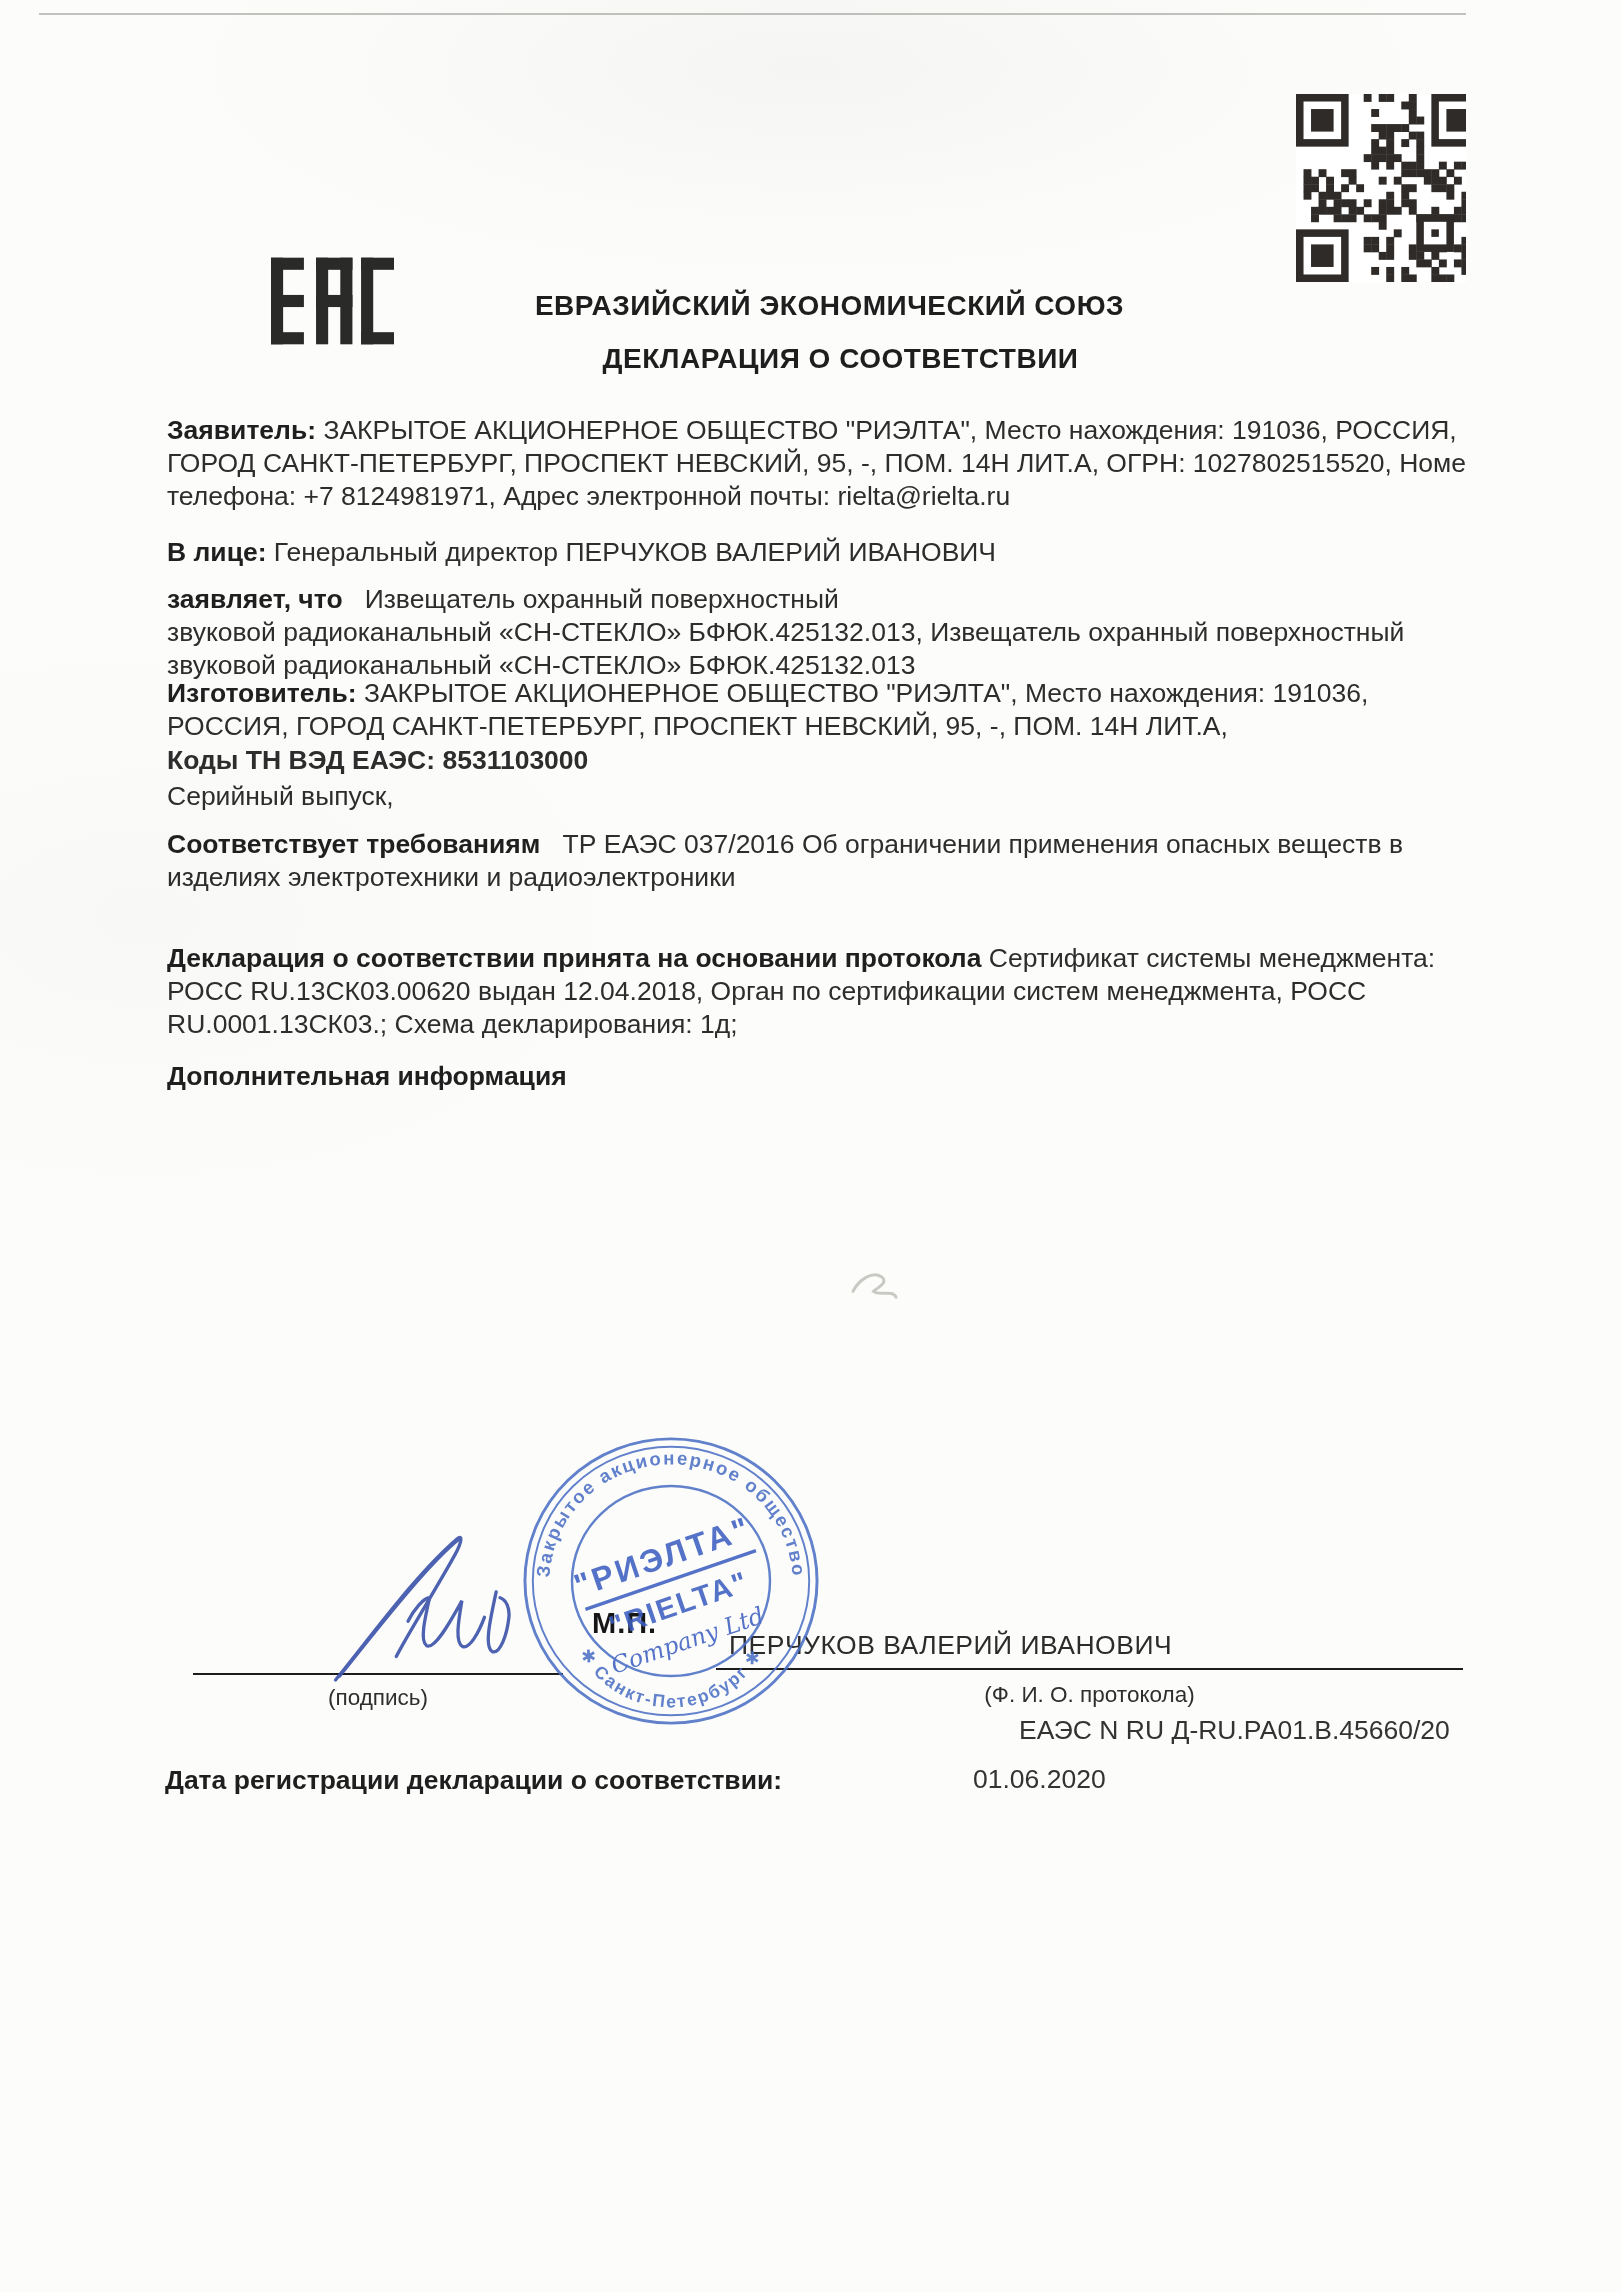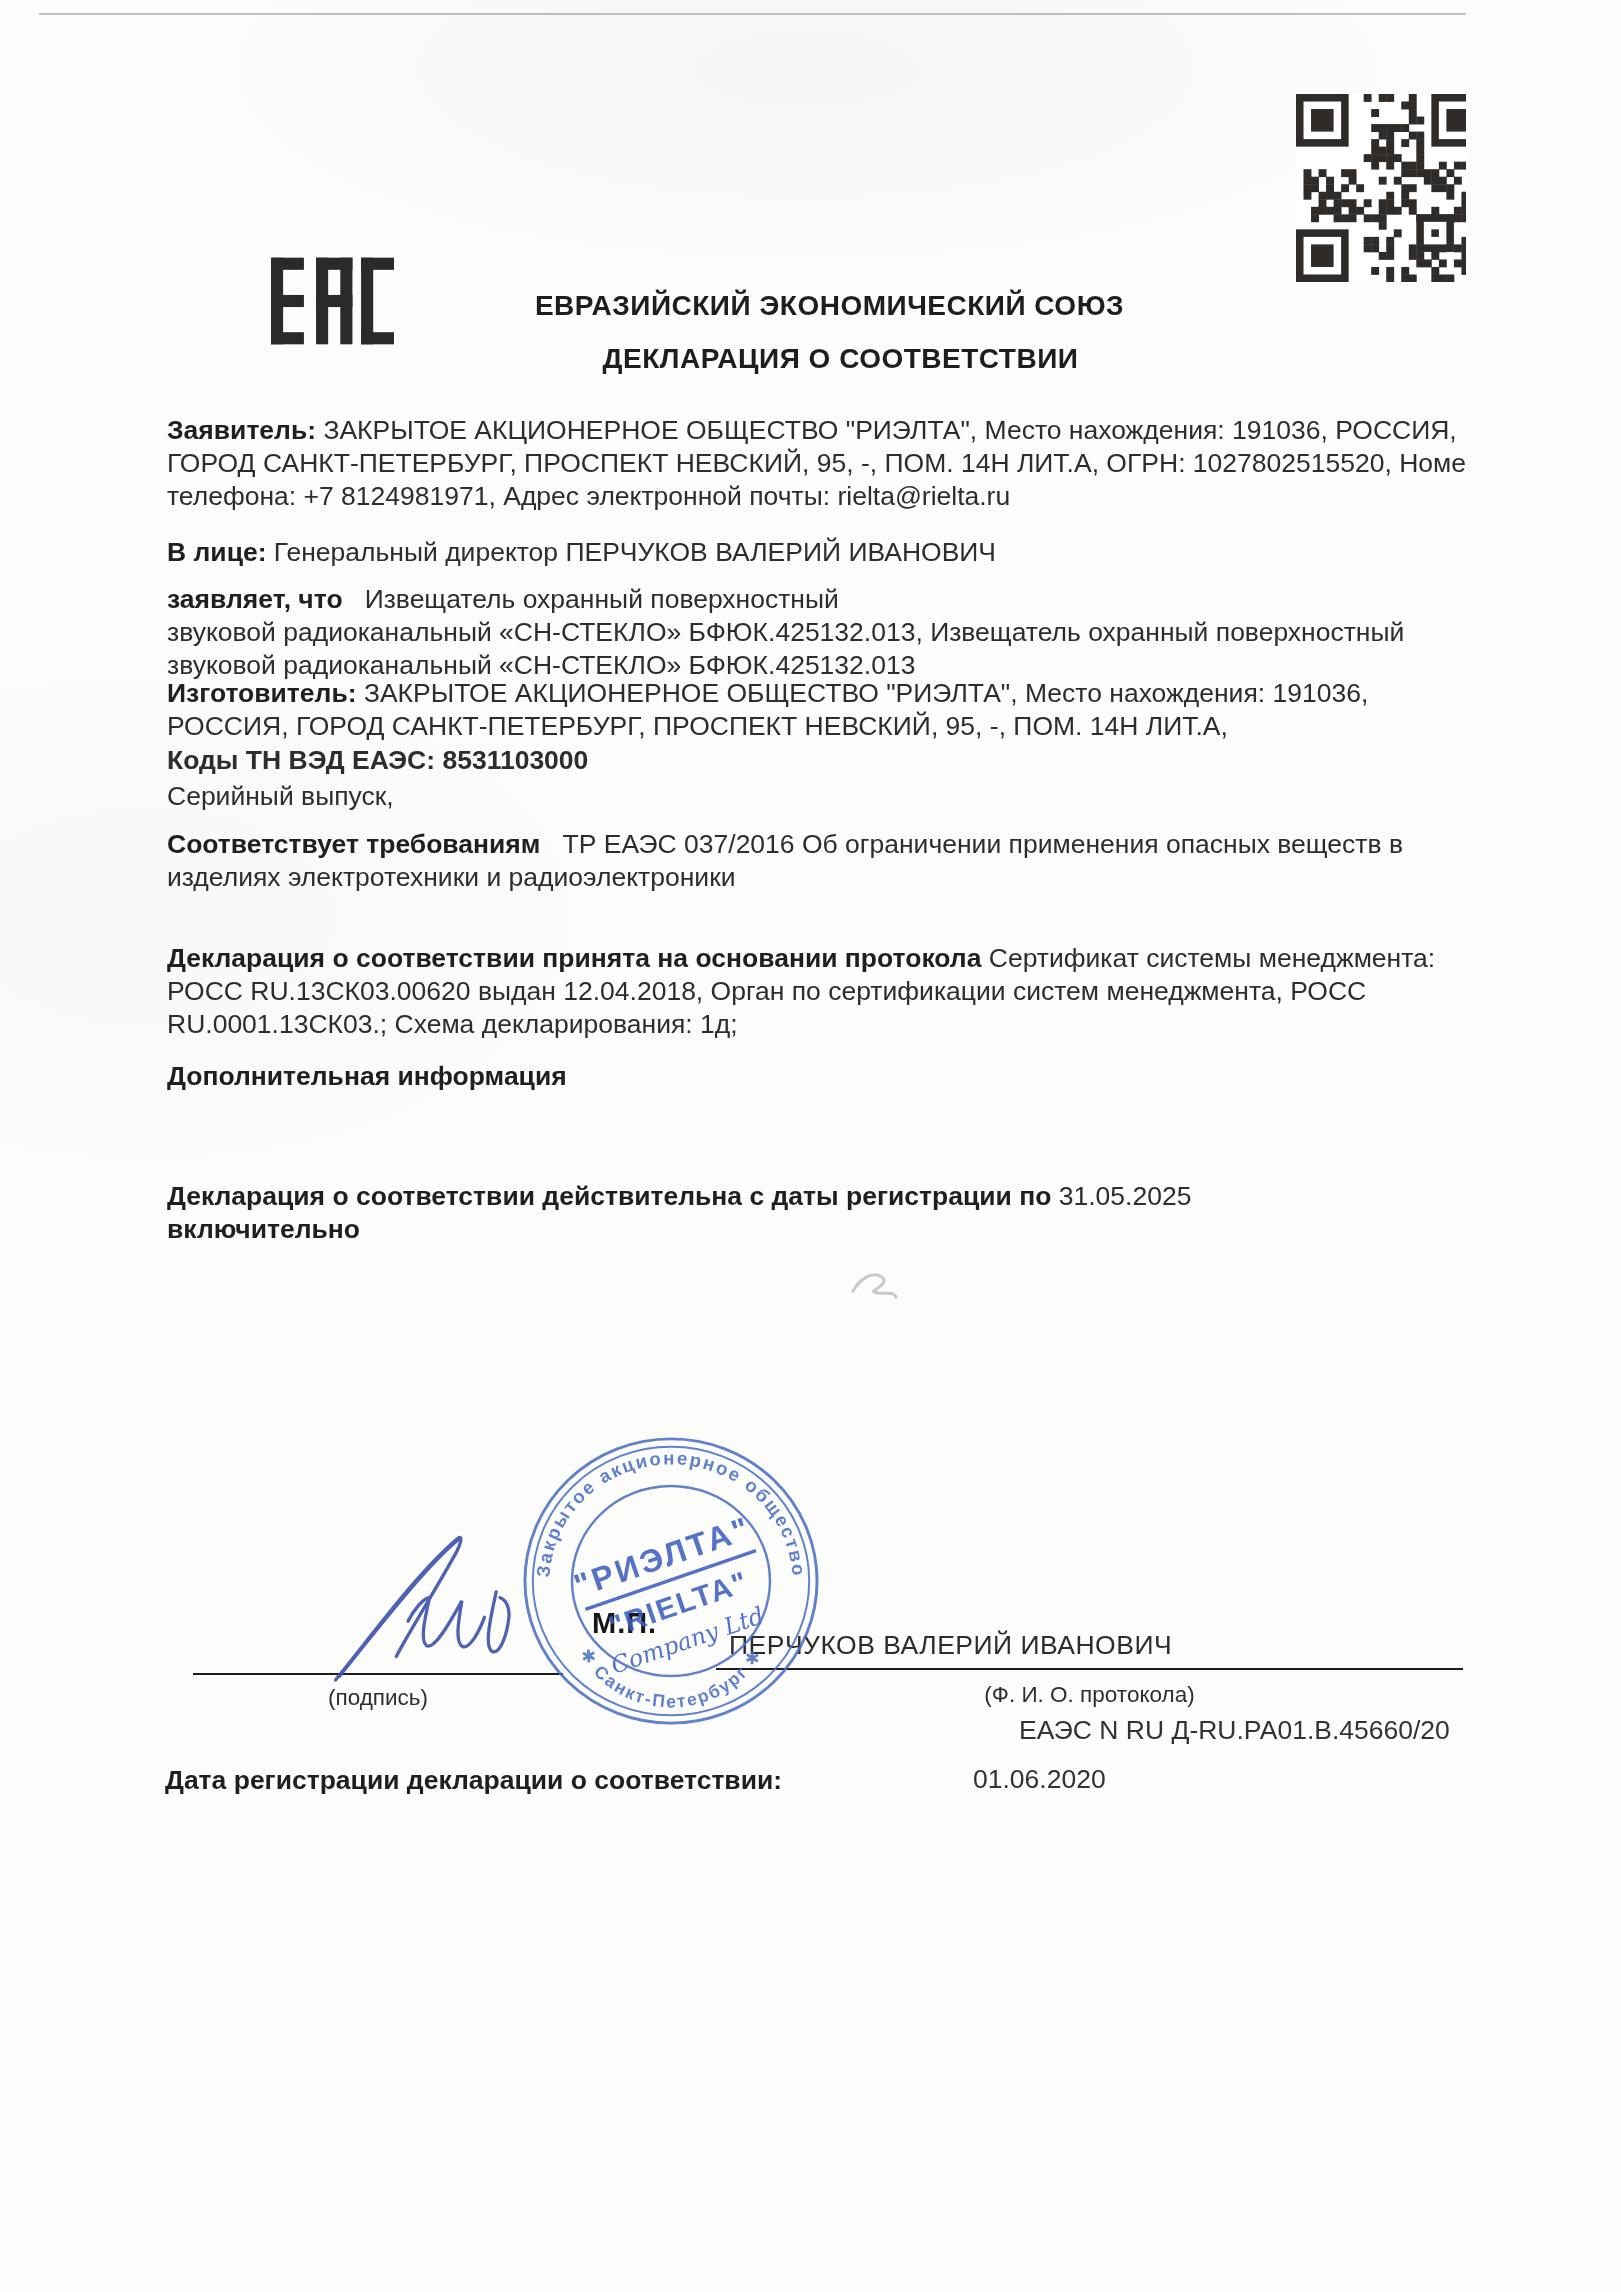--- a/index.html
+++ b/index.html
@@ -277,27 +277,20 @@
     <span>ТР ЕАЭС 037/2016 Об ограничении применения опасных веществ в изделиях электротехники и радиоэлектроники</span>
   </div>
 
   <div class="abs para" style="left:167px;top:942px;">
     <span class="b">Декларация о соответствии принята на основании протокола</span>
     <span>Сертификат системы менеджмента: РОСС RU.13СК03.00620 выдан 12.04.2018, Орган по сертификации систем менеджмента, РОСС RU.0001.13СК03.; Схема декларирования: 1д;</span>
   </div>
 
   <div class="abs para b" style="left:167px;top:1060px;">Дополнительная информация</div>
 
-  <div class="abs para" style="left:167px;top:1180px;">
-    <div>
-      <span class="b">Декларация о соответствии действительна с даты регистрации по</span>
-      <span>31.05.2025</span>
-    </div>
-    <div class="b">включительно</div>
-  </div>
 
   <svg class="abs" style="left:845px;top:1262px;" width="59" height="44" viewBox="0 0 60 45">
     <path d="M8 30 C14 18 28 9 37 15 C45 21 33 26 29 30 C35 35 49 28 52 36" fill="none" stroke="#bcbcb6" stroke-width="3" stroke-linecap="round" opacity=".8"></path>
   </svg>
 
   <svg class="abs" style="left:314px;top:1488px;z-index:4;" width="333" height="196" viewBox="0 0 340 200">
     <g fill="none" stroke="#3f55ab" stroke-width="3.4" stroke-linecap="round" opacity=".92">
       <path d="M22 196 C58 152 104 88 146 52 C152 47 151 55 144 68 C124 104 94 152 84 172"></path>
       <path d="M26 192 C66 142 116 78 147 53"></path>
       <path d="M96 136 C102 124 112 112 118 112 C113 134 108 156 115 161 C124 165 141 133 151 115 C147 138 144 158 152 162 C159 164 168 148 174 132"></path>

